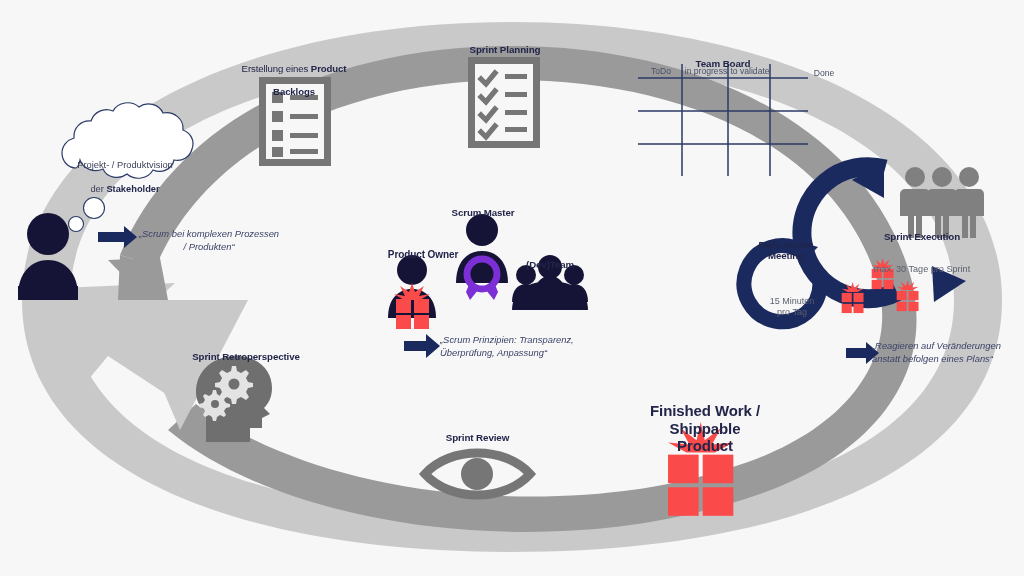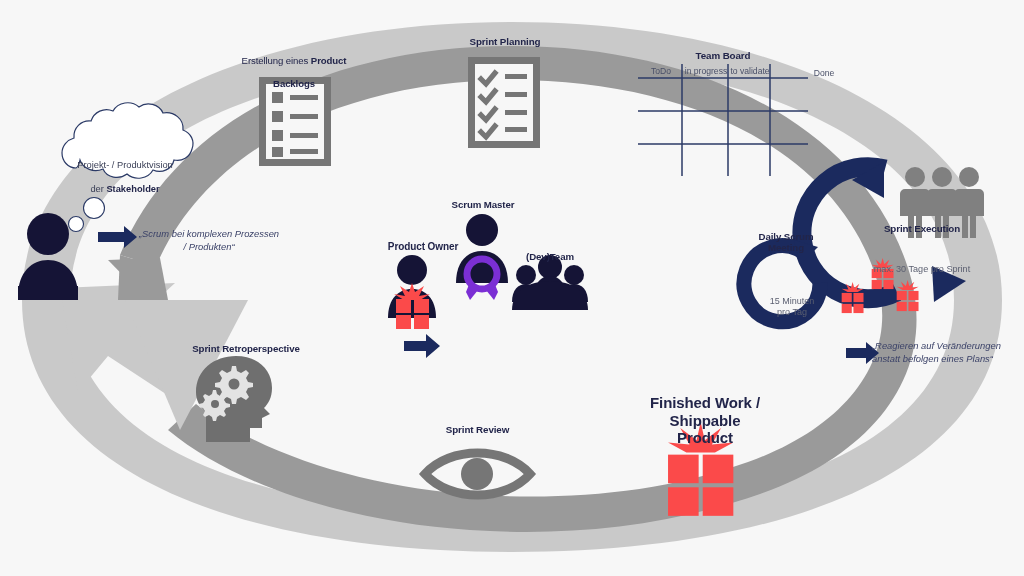--- a/index.html
+++ b/index.html
@@ -14,20 +14,21 @@
   #bg{position:absolute;left:0;top:0;width:1024px;height:576px;}
 
   .lbl{
     position:absolute;
     color:#22254a;
     font-weight:bold;
     text-align:center;
     line-height:1.18;
     letter-spacing:-0.1px;
     white-space:pre-line;
+    margin-top:8px;
   }
   .quote{
     position:absolute;
     color:#3b4268;
     font-style:italic;
     font-size:9.4px;
     line-height:1.35;
     text-align:center;
     white-space:pre-line;
   }
@@ -322,14 +323,16 @@
 Product</div>
 
   <div class="lbl" style="left:425px;top:424px;width:105px;font-size:9.8px;">Sprint Review</div>
 
   <div class="lbl" style="left:178px;top:343px;width:136px;font-size:9.7px;">Sprint Retroperspective</div>
 
   <div class="lbl" style="left:375px;top:241px;width:96px;font-size:10px;">Product Owner</div>
   <div class="lbl" style="left:440px;top:199px;width:86px;font-size:9.7px;">Scrum Master</div>
   <div class="lbl" style="left:515px;top:251px;width:70px;font-size:9.7px;">(Dev)Team</div>
 
+  <div class="quote" style="left:440px;top:334px;width:148px;text-align:left;">„Scrum Prinzipien: Transparenz,
+Überprüfung, Anpassung“</div>
 
 </div>
 
 </body></html>

